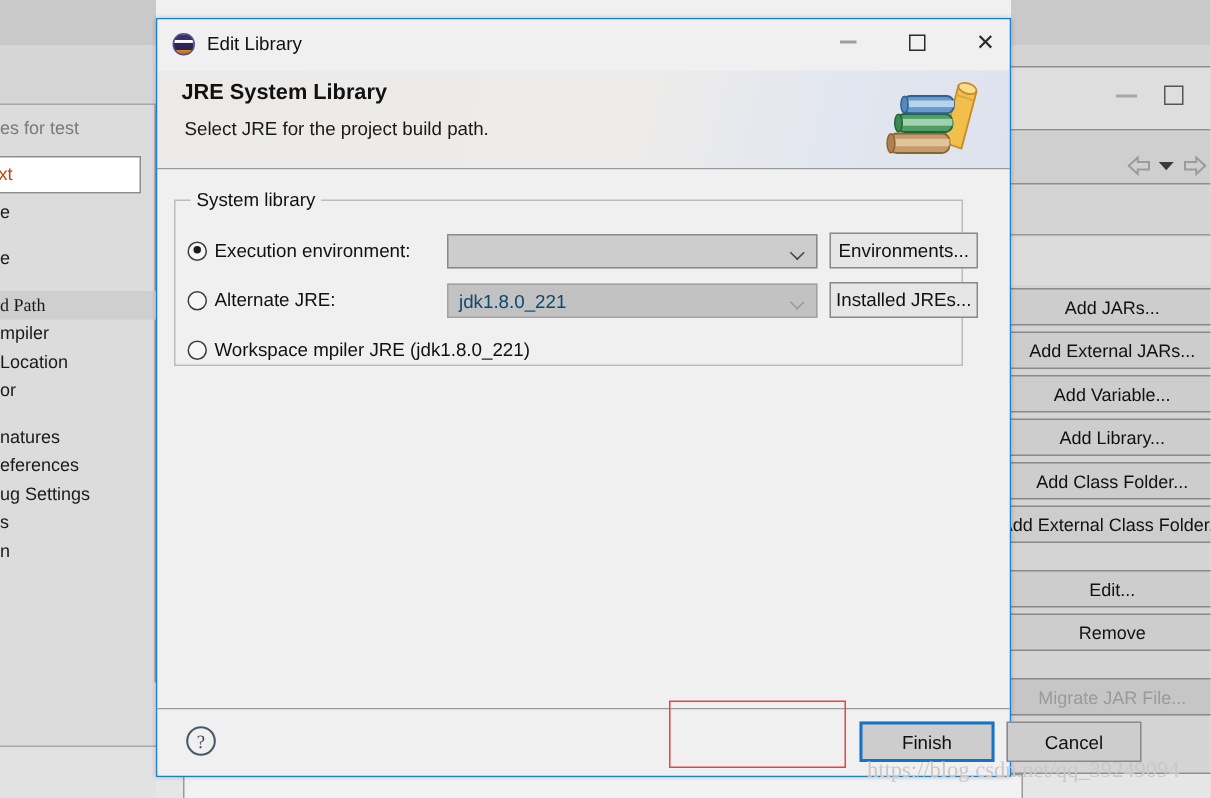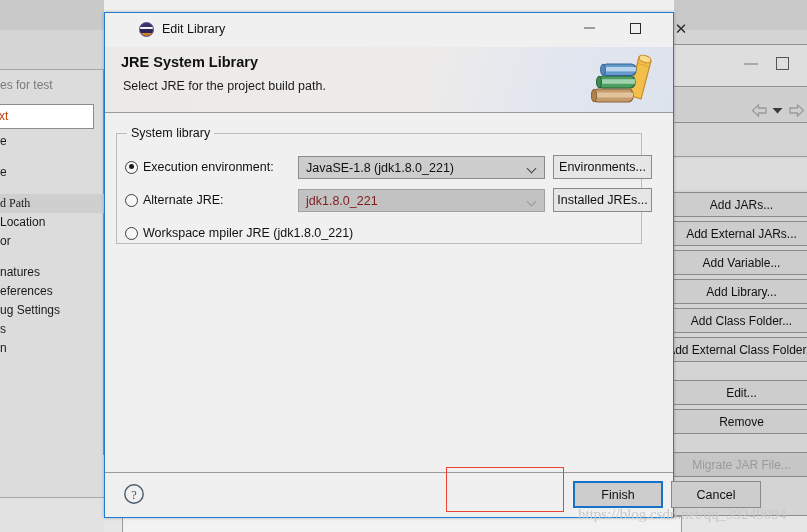--- a/index.html
+++ b/index.html
@@ -117,21 +117,21 @@
   }
 
   
   .dialog {
     position: absolute; left: 104px; top: 12px; width: 570px; height: 506px;
     background: #f0f0f0; border: 1px solid #1a7fd4;
     box-shadow: 0 0 3px rgba(0,0,0,0.25);
   }
   .titlebar {
     position: relative; height: 34px; background: #f0f0f0;
-    display: flex; align-items: center; margin-left: 24px;
+    display: flex; align-items: center;
   }
   .eclipse-icon {
     position: absolute; left: 10px; top: 9px;
     width: 15px; height: 15px; border-radius: 50%;
     background: linear-gradient(to bottom,
       #3a2f6b 0%, #3a2f6b 30%,
       #ffffff 30%, #e8e8f0 46%,
       #2c2458 46%, #2c2458 78%,
       #d98b20 78%, #b8701a 100%);
     border: 1px solid #5a4a8a;
@@ -197,21 +197,21 @@
     position: absolute; width: 247px; height: 23px;
     background: #cdcdcd; border: 1px solid #8a8a8a;
     display: flex; align-items: center;
   }
   .combo.c1 { left: 181px; top: 22px; }
   .combo.c2 { left: 181px; top: 55px; background: #c2c2c2; border-color: #a2a2a2; }
   .combo-text {
     padding-left: 7px; font-size: 12.5px; color: #111;
     white-space: nowrap; overflow: hidden;
   }
-  .combo.c2 .combo-text { color: #7f1d1d; }
+  .combo.c2 .combo-text { color: #0c4a6e; }
   .combo-arrow {
     position: absolute; right: 9px; top: 8px;
     width: 7px; height: 7px;
     border-left: 1.5px solid #444; border-bottom: 1.5px solid #444;
     transform: rotate(-45deg);
   }
   .combo.c2 .combo-arrow { border-color: #9a9a9a; }
 
   .sidebtn {
     position: absolute; width: 99px; height: 24px;
@@ -260,20 +260,21 @@
   <div class="bg-textbox">
     <span>xt</span>
   </div>
 
   <div class="tree-list">
     <div class="tree-item">e</div>
     <div class="tree-gap"></div>
     <div class="tree-item">e</div>
     <div class="tree-gap"></div>
     <div class="tree-item sel">d Path</div>
+    <div class="tree-item">mpiler</div>
     <div class="tree-item">Location</div>
     <div class="tree-item">or</div>
     <div class="tree-gap"></div>
     <div class="tree-item">natures</div>
     <div class="tree-item">eferences</div>
     <div class="tree-item">ug Settings</div>
     <div class="tree-item">s</div>
     <div class="tree-item">n</div>
   </div>
 
@@ -370,21 +371,20 @@
 
     <div class="content">
       <div class="groupbox">
         <div class="group-legend">System library</div>
 
         <div class="row row1">
           <div class="radio checked"></div>
           <div class="radio-label">Execution environment:</div>
         </div>
         <div class="combo c1">
-          <div class="combo-text">JavaSE-1.8 (jdk1.8.0_221)</div>
           <div class="combo-arrow"></div>
         </div>
         <div class="sidebtn s1">Environments...</div>
 
         <div class="row row2">
           <div class="radio"></div>
           <div class="radio-label">Alternate JRE:</div>
         </div>
         <div class="combo c2">
           <div class="combo-text">jdk1.8.0_221</div>

